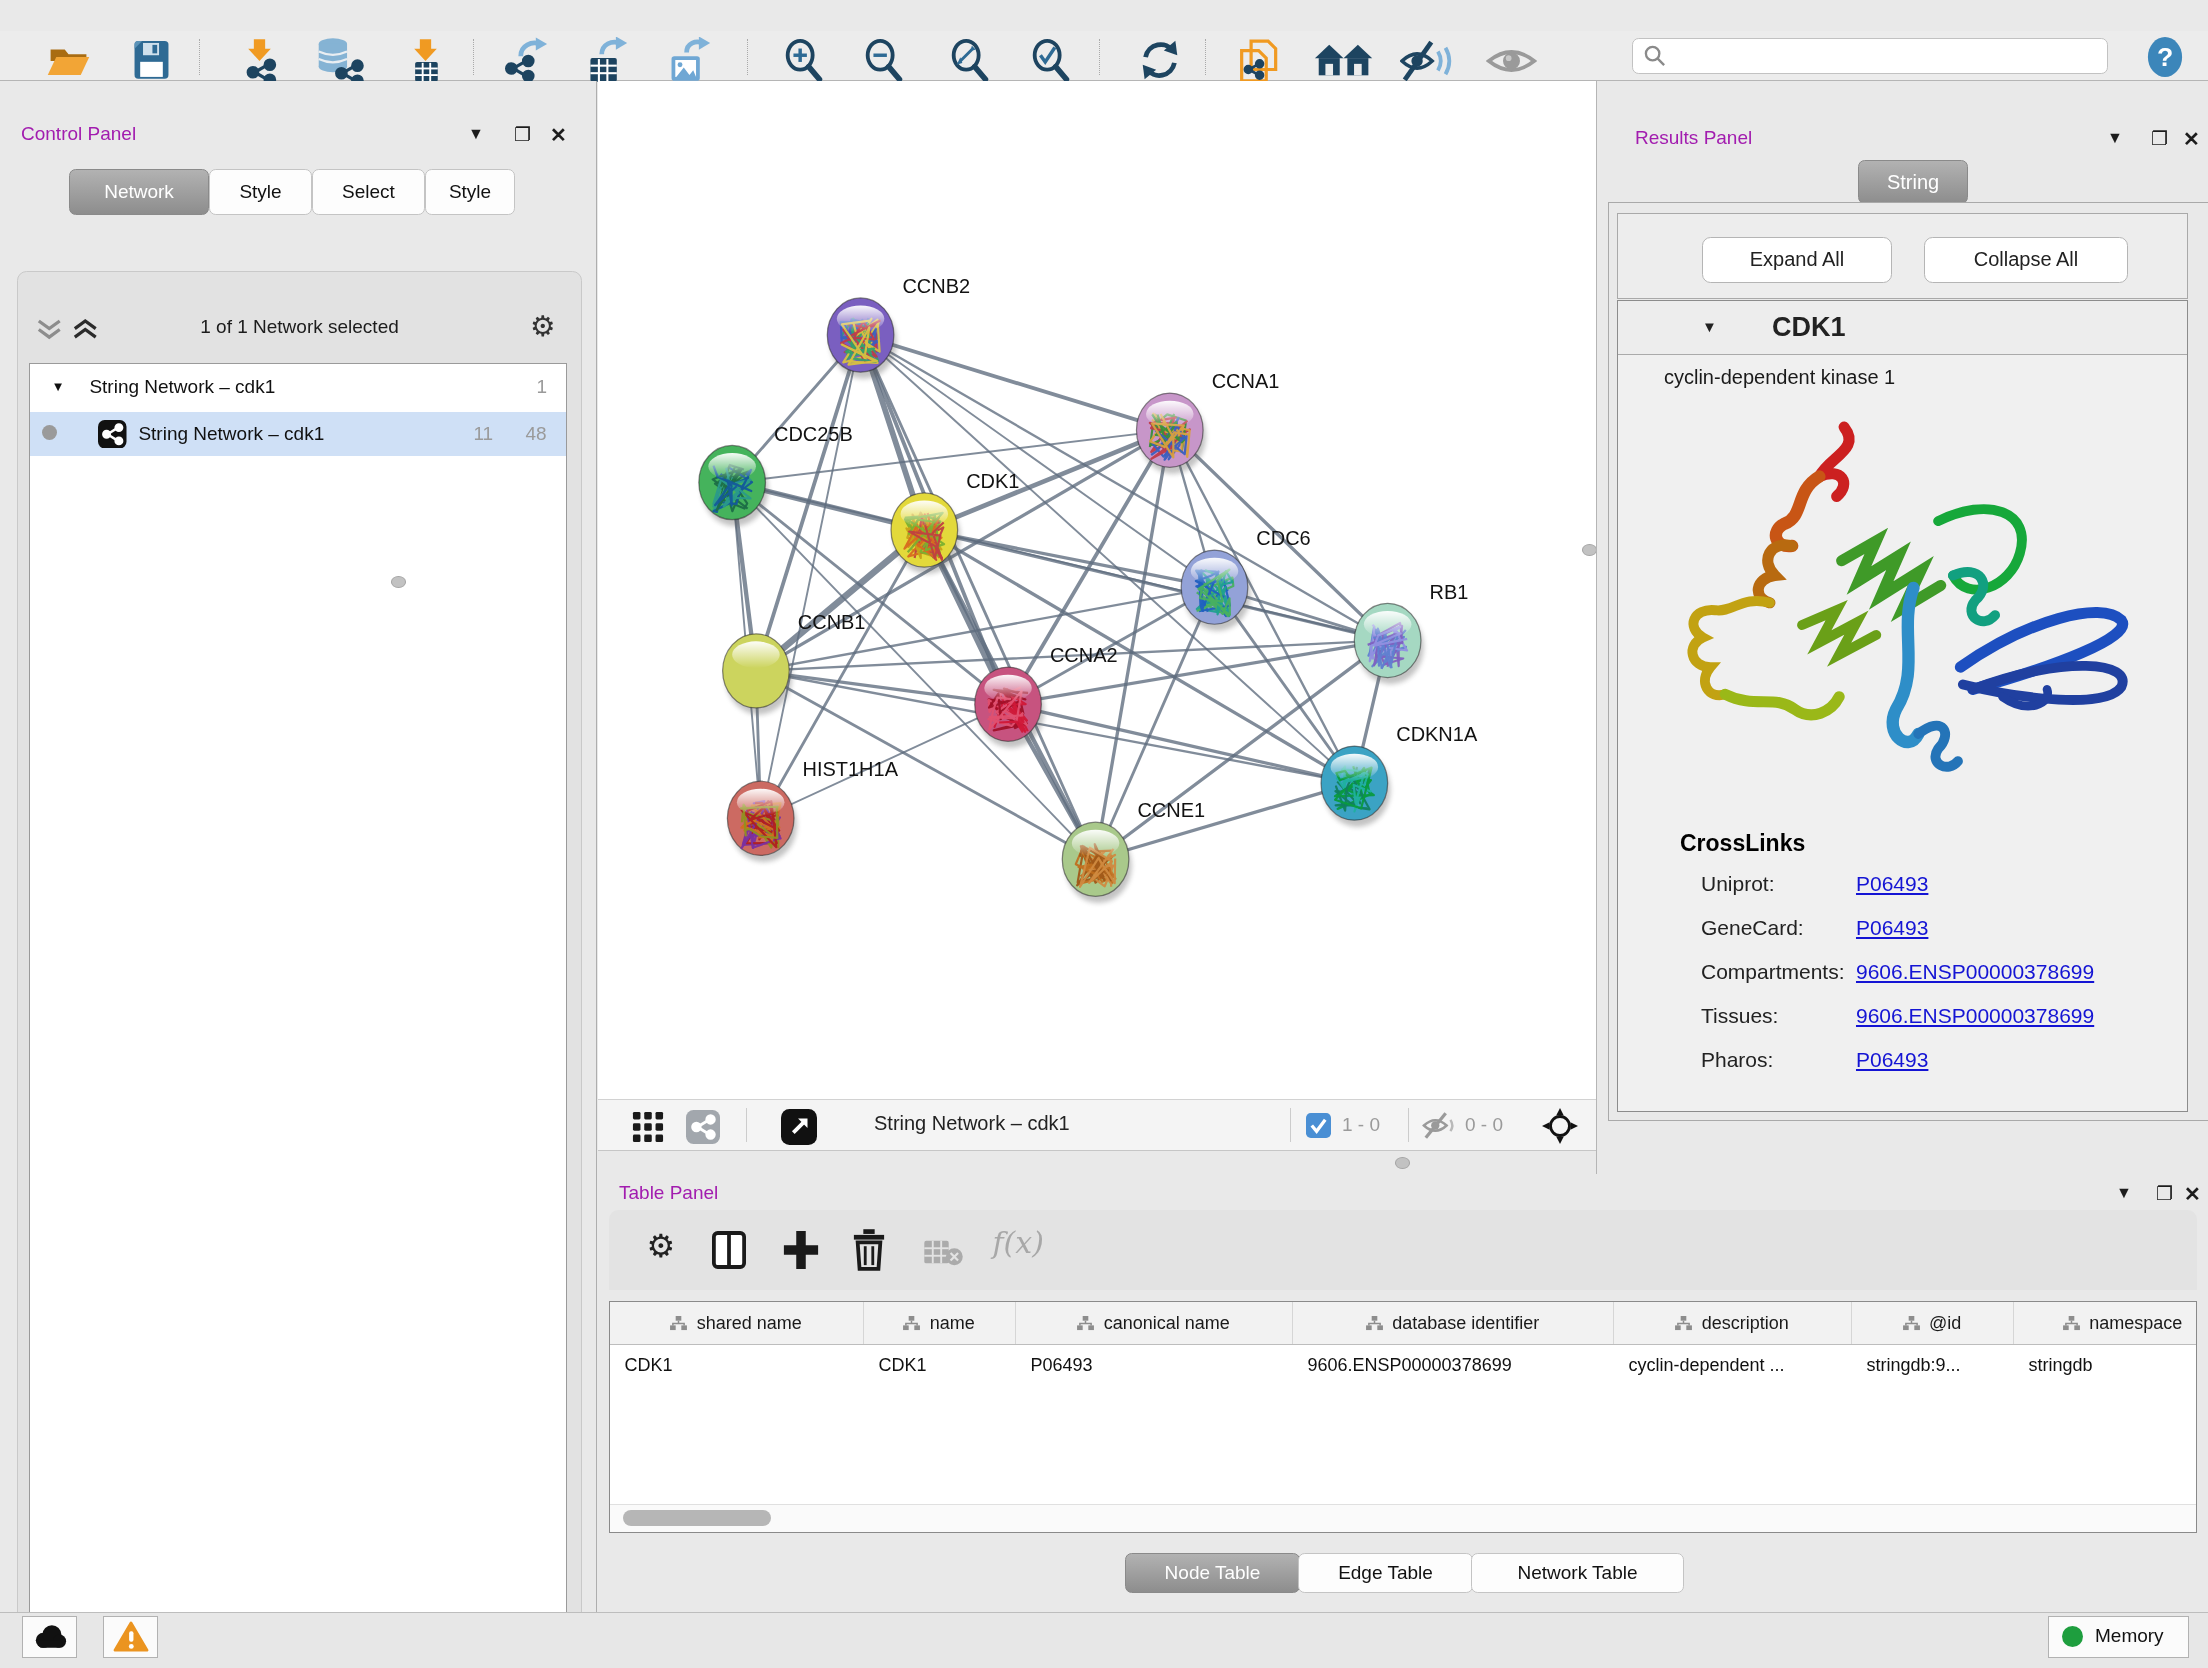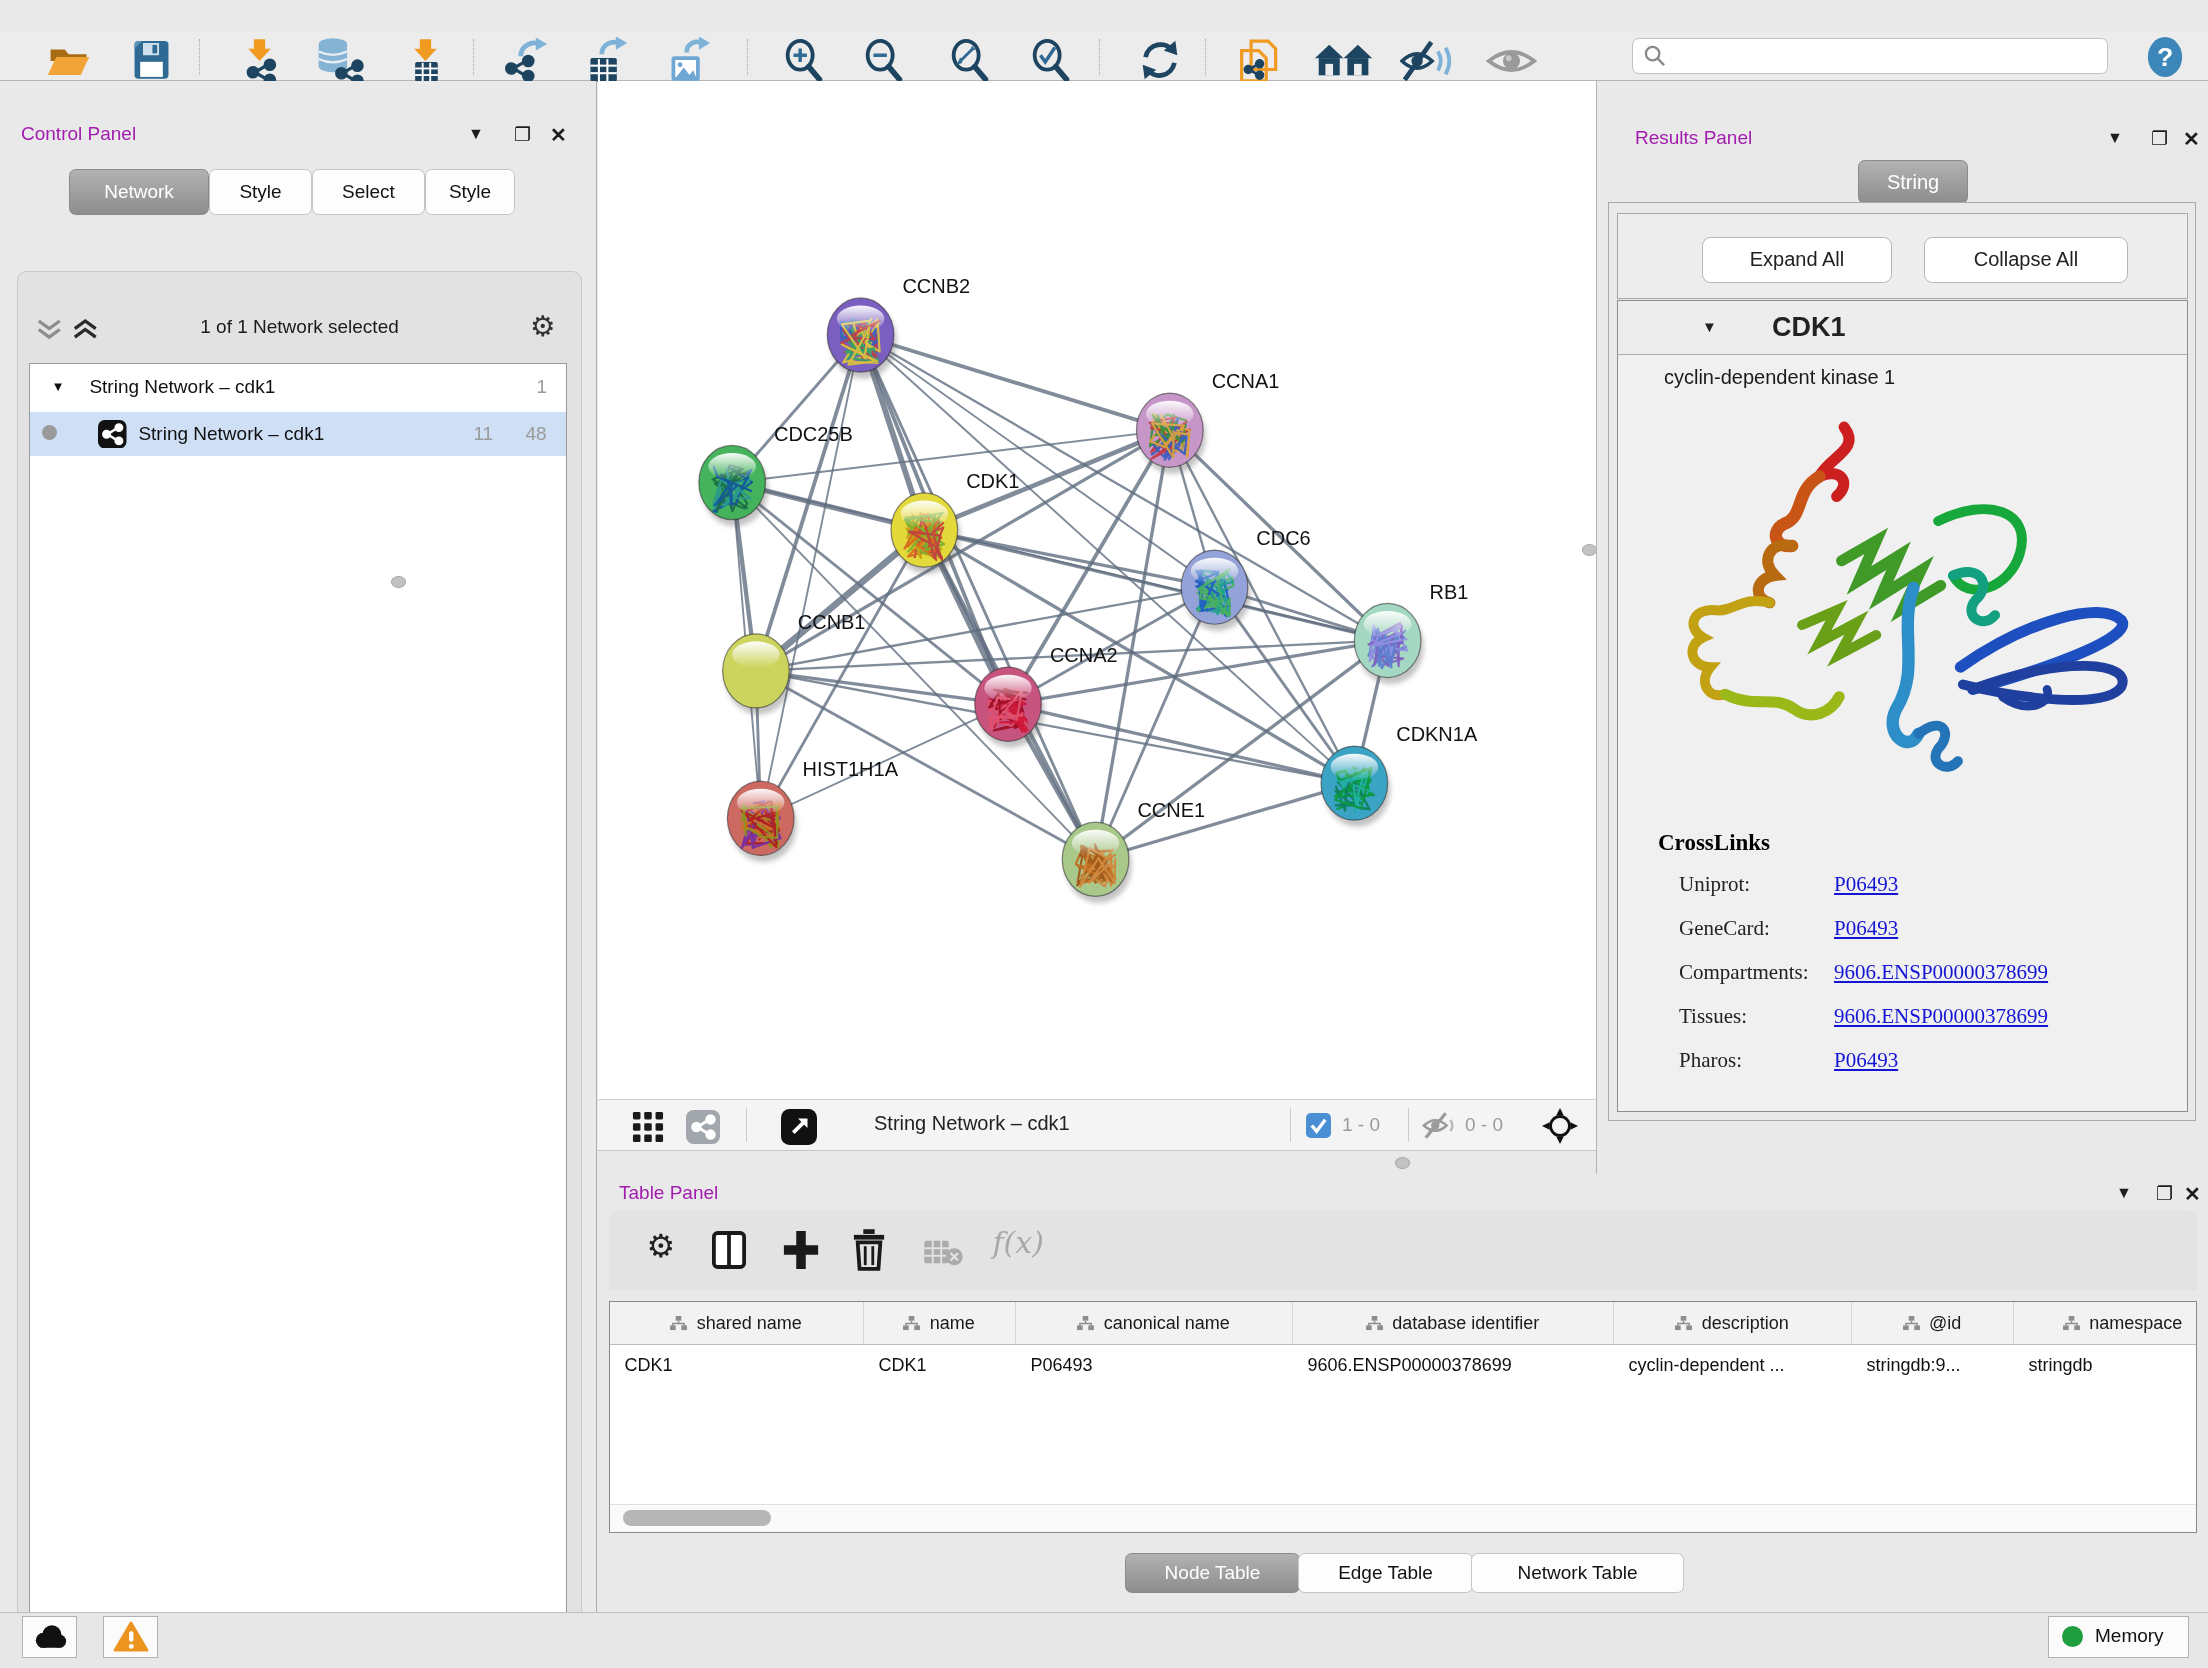--- a/index.html
+++ b/index.html
@@ -39,30 +39,30 @@
   .gray-num{color:#9a9a9a;font-size:19px;}
   
   #network-view{position:absolute;left:598px;top:81px;width:998px;height:1018px;background:#ffffff;}
   #navbar{position:absolute;left:598px;top:1099px;width:998px;height:50px;background:#f4f4f4;
     border-top:1px solid #d2d2d2;border-bottom:1px solid #c6c6c6;}
   .nav-sep{position:absolute;top:7.6px;height:34px;width:0;border-left:1px solid #cccccc;}
   
   #results-panel{position:absolute;left:1596px;top:81px;width:613px;height:1093px;background:#e9e9e9;
     border-left:1px solid #b5b5b5;box-sizing:border-box;}
   #rp-outer{position:absolute;left:11.4px;top:121px;width:586px;height:917px;background:#e9e9e9;
-    border:1px solid #a9a9a9;}
+    border:1px solid #a9a9a9;padding-left:13px;}
   #rp-box1{position:absolute;left:7.6px;top:9.5px;width:569px;height:84px;background:#ededed;
     border:1px solid #a9a9a9;}
   .rp-btn{position:absolute;top:23px;height:44px;background:#fff;border:1px solid #b5b5b5;
     border-radius:8.6px;font-size:20px;text-align:center;line-height:42px;}
   #rp-box2{position:absolute;left:7.6px;top:97px;width:569px;height:810px;background:#f0f0f0;
     border:1.9px solid #8c8c8c;}
   #rp-prot-header{position:absolute;left:0;top:0;width:100%;height:53px;background:#ededed;
     border-bottom:1px solid #aaaaaa;}
-  .serif{font-family:Liberation Serif, serif;}
+  .serif{font-family:Liberation Sans, sans-serif;margin-left:22px;}
   .xlink{color:#1414d4;text-decoration:underline;}
   
   #table-panel{position:absolute;left:598px;top:1174px;width:1610px;height:438px;background:#e9e9e9;}
   #tp-toolbar{position:absolute;left:10.5px;top:36px;width:1588px;height:80px;background:#e3e3e3;
     border-radius:9.5px 9.5px 0 0;}
   #tp-table{position:absolute;left:10.5px;top:127px;width:1588px;height:232px;background:#fff;
     border:1.9px solid #8a8a8a;overflow:hidden;box-sizing:border-box;}
   #tp-header{display:flex;height:42px;background:#f2f2f2;border-bottom:1px solid #bdbdbd;}
   .tcol{display:flex;align-items:center;justify-content:center;gap:9.5px;box-sizing:border-box;
     border-right:1px solid #d6d6d6;font-size:18px;color:#1a1a1a;flex:none;overflow:hidden;white-space:nowrap;}

